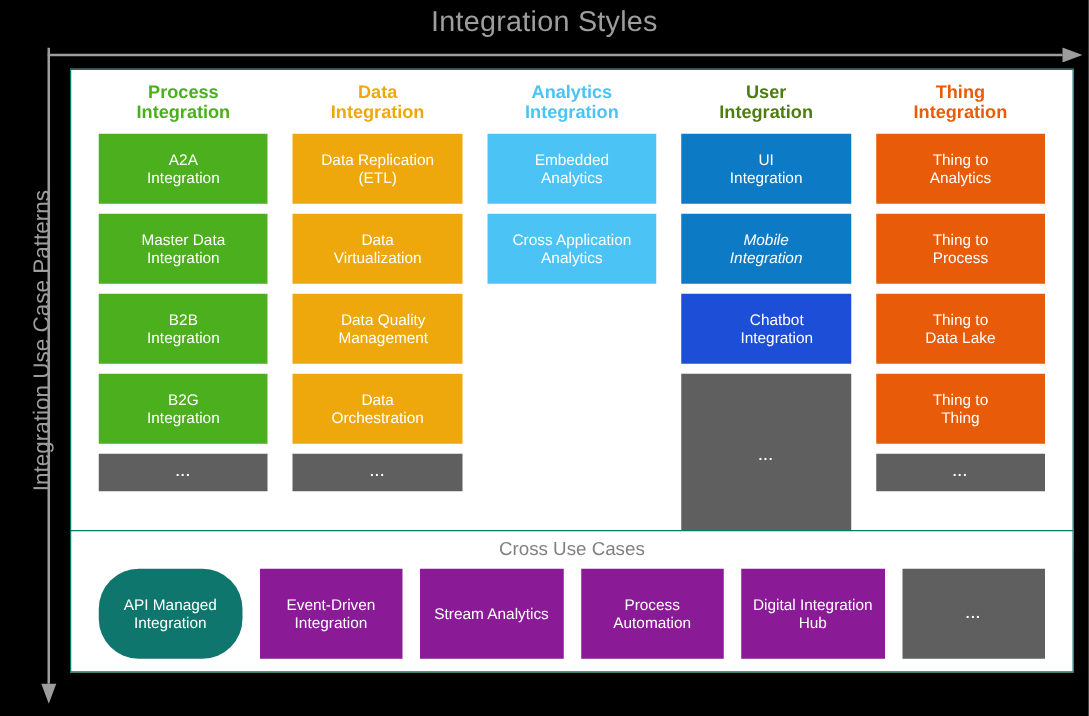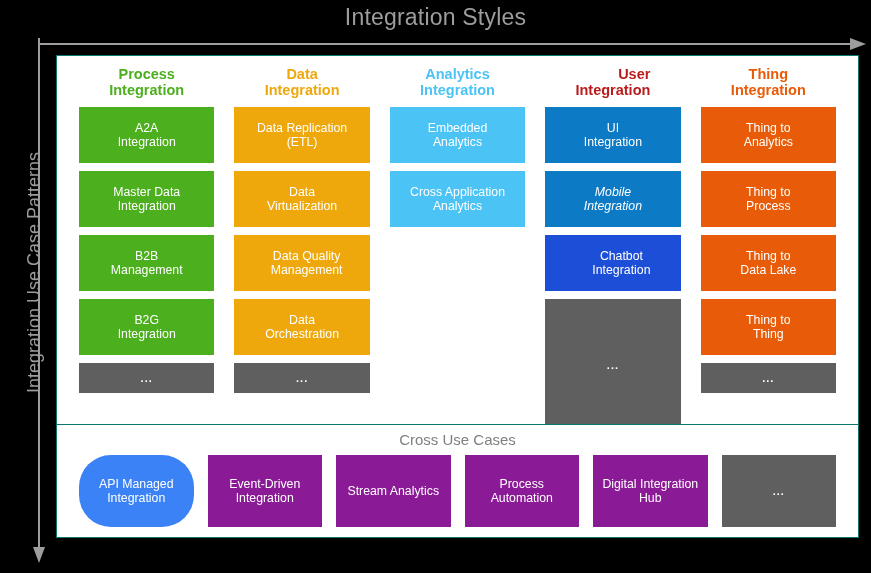--- a/index.html
+++ b/index.html
@@ -154,21 +154,21 @@
   <div id="columns">
       <div class="column">
         <div class="col-head" style="color: rgb(76, 175, 30);">Process
 Integration</div>
         <div class="cells">
           <div class="cell h1" style="background: rgb(76, 175, 30);">A2A
 Integration</div>
           <div class="cell h1" style="background: rgb(76, 175, 30);">Master Data
 Integration</div>
           <div class="cell h1" style="background: rgb(76, 175, 30);">B2B
-Management</div>
+Integration</div>
           <div class="cell h1" style="background: rgb(76, 175, 30);">B2G
 Integration</div>
           <div class="cell h2 dots" style="background: rgb(95, 95, 95);">...</div>
         </div>
       </div>
       <div class="column">
         <div class="col-head" style="color: rgb(239, 168, 12);">Data
 Integration</div>
         <div class="cells">
           <div class="cell h1" style="background: rgb(239, 168, 12);">Data Replication
@@ -186,21 +186,21 @@
         <div class="col-head" style="color: rgb(76, 195, 245);">Analytics
 Integration</div>
         <div class="cells">
           <div class="cell h1" style="background: rgb(76, 195, 245);">Embedded
 Analytics</div>
           <div class="cell h1" style="background: rgb(76, 195, 245);">Cross Application
 Analytics</div>
         </div>
       </div>
       <div class="column">
-        <div class="col-head" style="color: #b91c1c; text-align: right;">User
+        <div class="col-head" style="color: #4d7c0f;">User
 Integration</div>
         <div class="cells">
           <div class="cell h1" style="background: rgb(13, 122, 198);">UI
 Integration</div>
           <div class="cell h1" style="background: rgb(13, 122, 198); font-style: italic;">Mobile
 Integration</div>
           <div class="cell h1" style="background: #1d4ed8; padding-left: 20px;">Chatbot
 Integration</div>
           <div class="cell grow dots" style="background: rgb(95, 95, 95);">...</div>
         </div>
@@ -220,21 +220,21 @@
           <div class="cell h2 dots" style="background: rgb(95, 95, 95);">...</div>
         </div>
       </div>
     </div>
 </div>
 
 <div class="panel" id="cross-panel">
   <div id="cross-inner">
     <div id="cross-title">Cross Use Cases</div>
     <div id="cross-row">
-        <div class="cross-cell" style="background: #3b82f6; border-radius: 32px;">API Managed
+        <div class="cross-cell" style="background: #0f766e; border-radius: 32px;">API Managed
 Integration</div>
         <div class="cross-cell" style="background: rgb(139, 26, 150);">Event-Driven
 Integration</div>
         <div class="cross-cell" style="background: rgb(139, 26, 150);">Stream Analytics</div>
         <div class="cross-cell" style="background: rgb(139, 26, 150);">Process
 Automation</div>
         <div class="cross-cell" style="background: rgb(139, 26, 150);">Digital Integration
 Hub</div>
         <div class="cross-cell dots" style="background: rgb(95, 95, 95);">...</div>
       </div>

